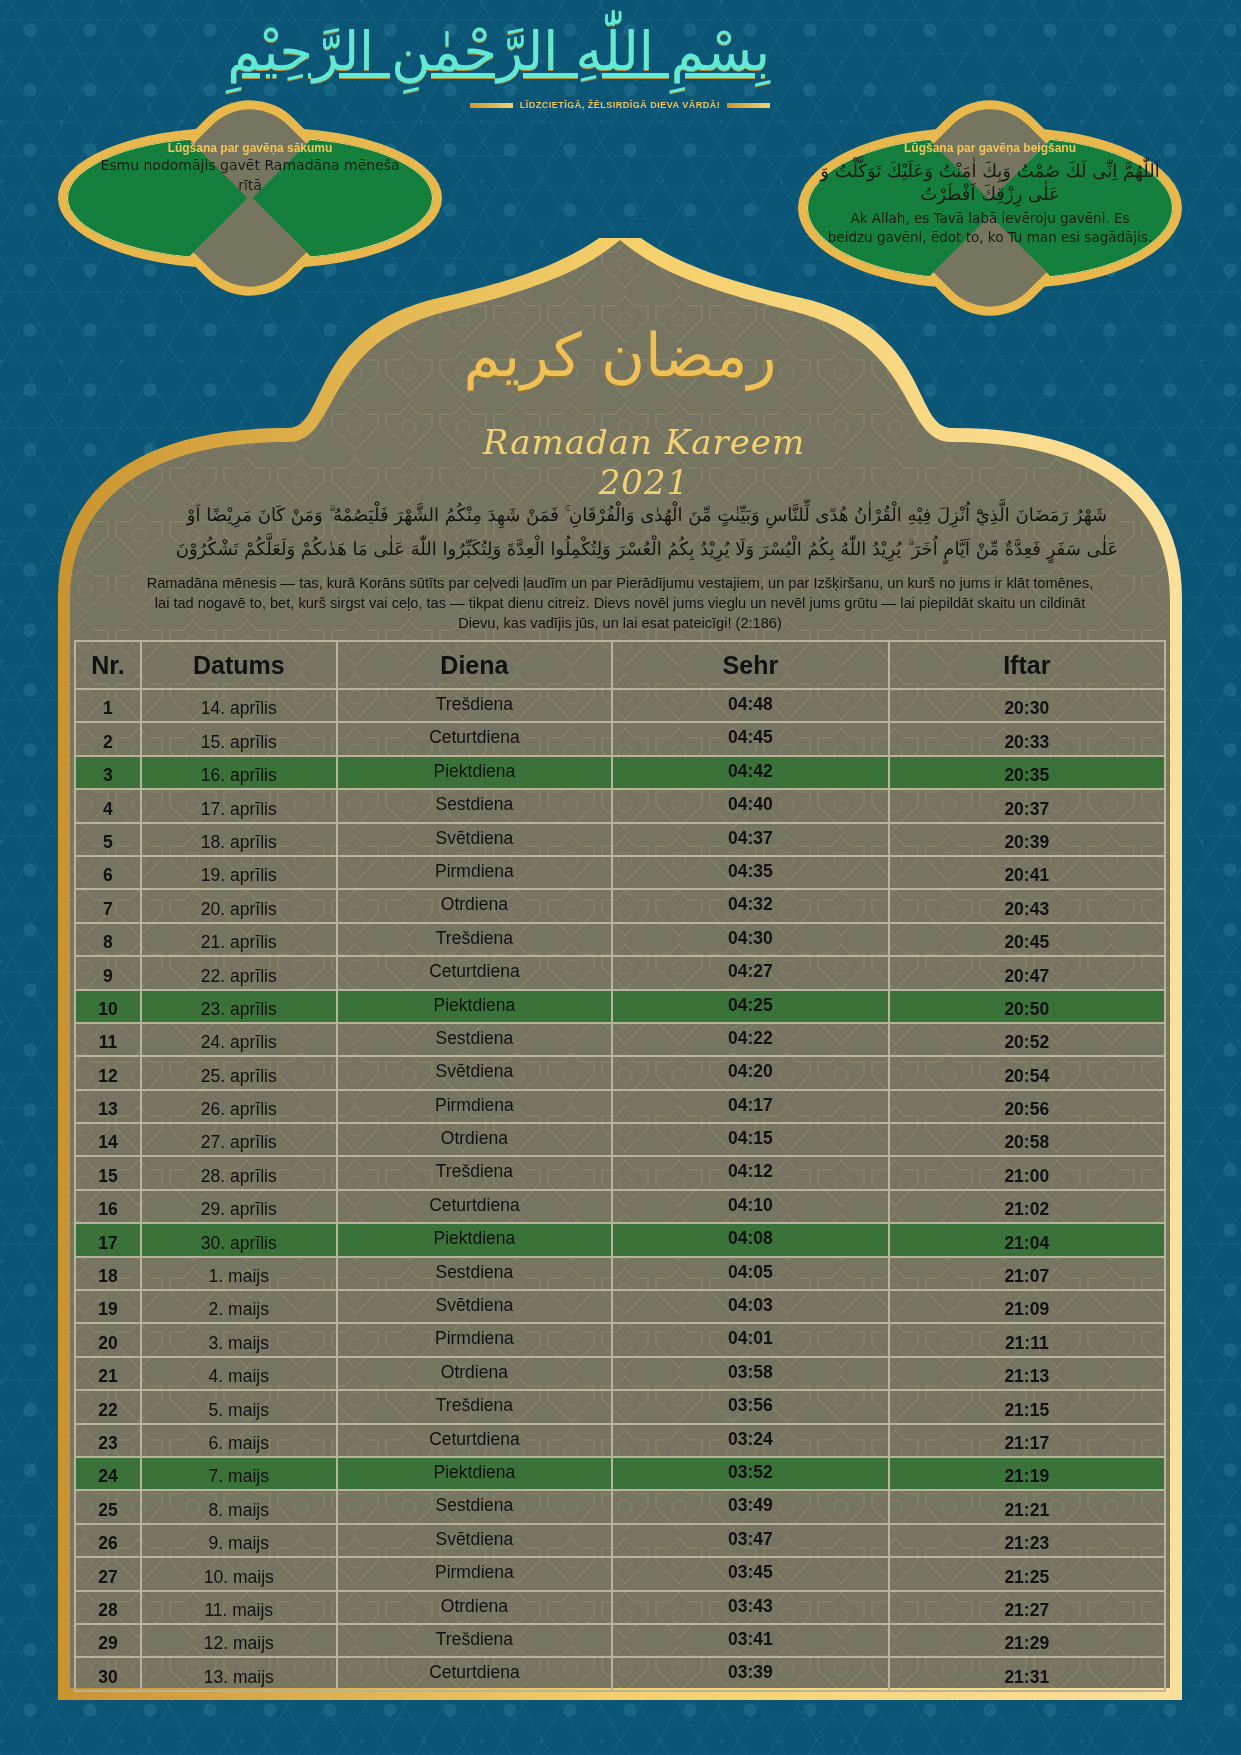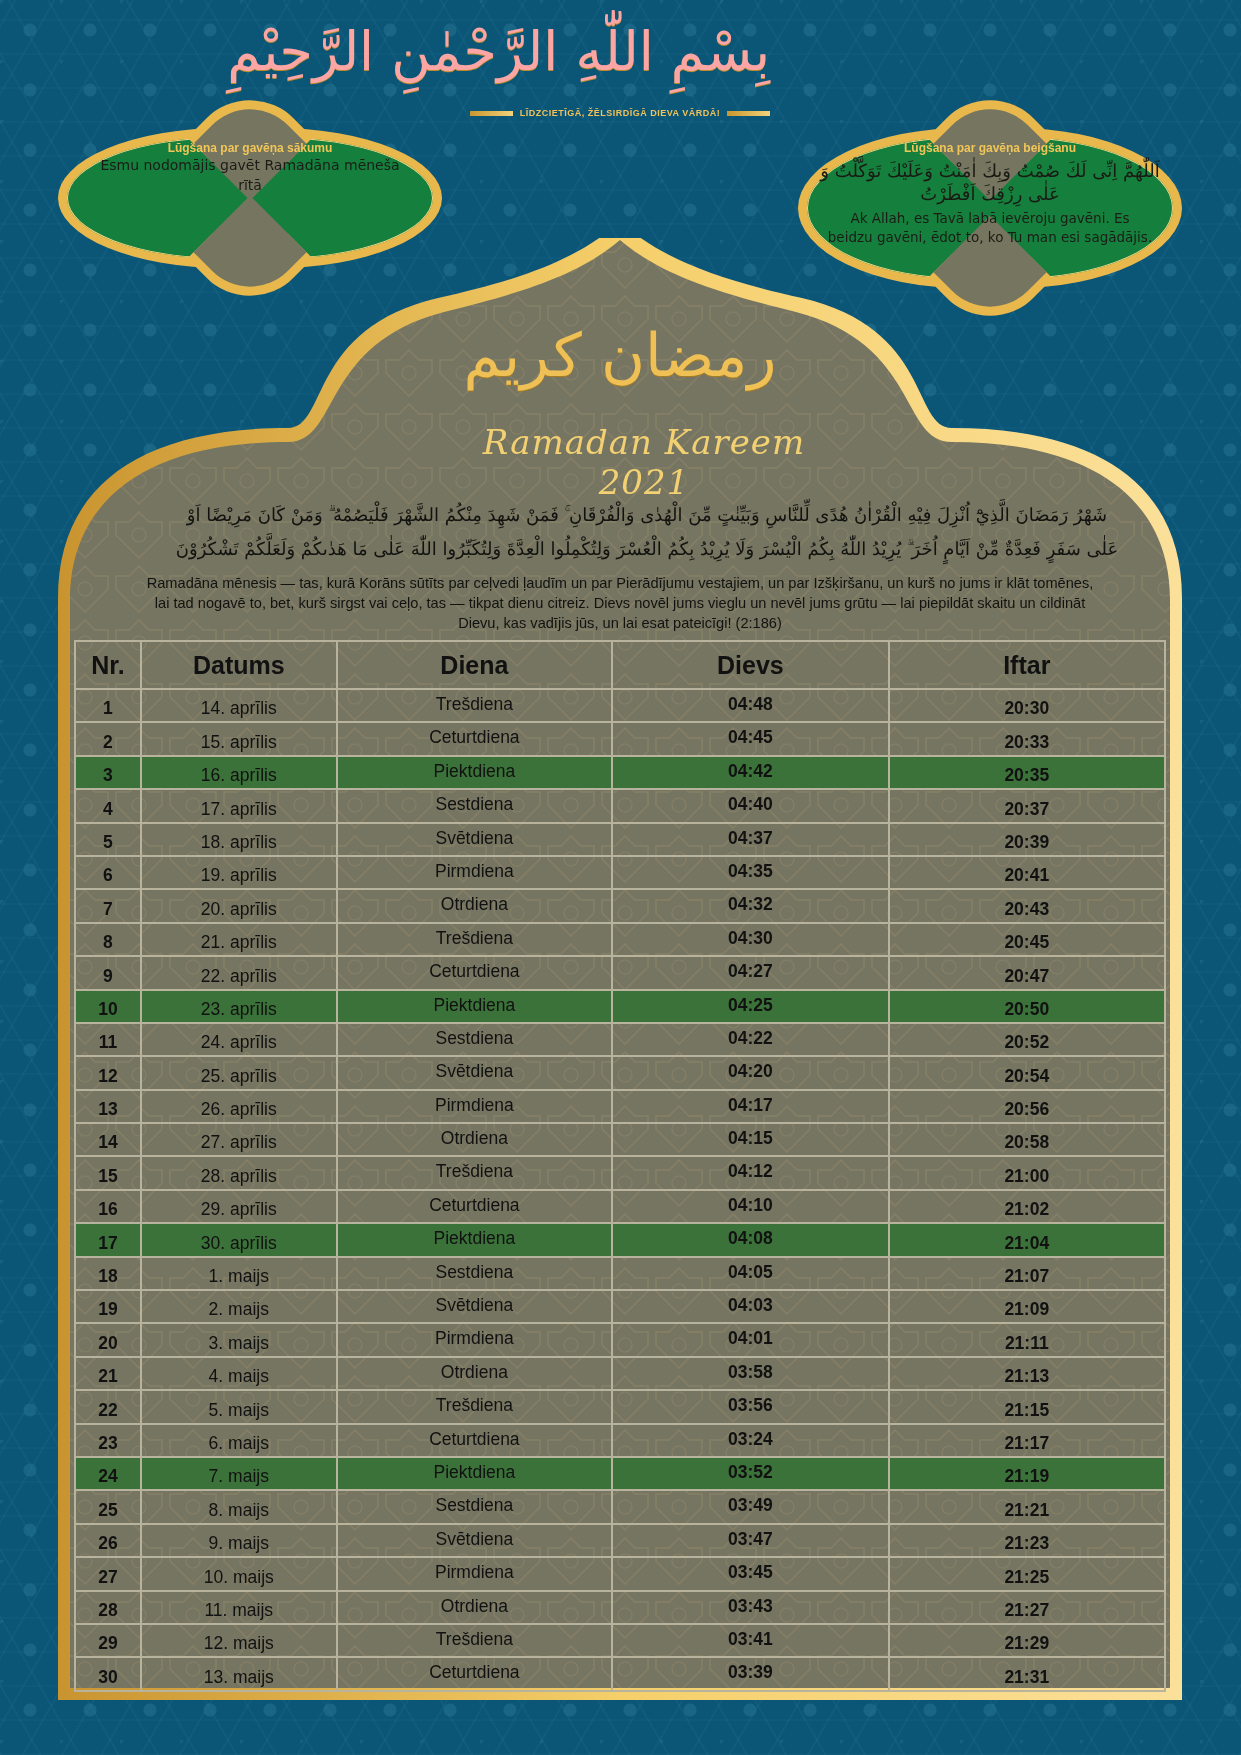--- a/index.html
+++ b/index.html
@@ -17,27 +17,27 @@
     background-size: 60px 60px, 60px 60px, auto, auto, auto;
   }
 
   
   .bismillah {
     position: absolute; left: 470px; top: 12px; width: 300px; height: 112px;
     text-align: center;
   }
   .bismillah .arabic {
     font-family: "DejaVu Serif", serif;
-    font-size: 54px; line-height: 80px; color: #fca5a5;
+    font-size: 54px; line-height: 80px; color: #5eead4;
     text-shadow: 0 1px 0 #b88a2a;
-    direction: rtl; white-space: nowrap;
+    direction: rtl; white-space: nowrap; text-decoration: underline;
   }
   .bismillah .sub {
     display: flex; align-items: center; justify-content: center; gap: 7px;
-    margin-top: 16px;
+    margin-top: 8px;
     text-align: center;
   }
   .bismillah .bar { width: 48px; height: 5px; background: linear-gradient(90deg,#c9962e,#f4d27a); }
   .bismillah .sub-text {
     font-family: "Liberation Sans", sans-serif; font-weight: bold;
     font-size: 9px; letter-spacing: 0.5px; color: #f0c25a; white-space: nowrap;
   }
 
   
   .dua {
@@ -193,21 +193,21 @@
       <col class="col-datums">
       <col class="col-diena">
       <col class="col-sehr">
       <col class="col-iftar">
   </colgroup>
   <thead>
     <tr>
       <th>Nr.</th>
       <th>Datums</th>
       <th>Diena</th>
-      <th>Dievs</th>
+      <th>Sehr</th>
       <th>Iftar</th>
     </tr>
   </thead>
   <tbody id="schedule-body">
       <tr>
         <td class="nr">1</td>
         <td class="datums">14. aprīlis</td>
         <td class="diena">Trešdiena</td>
         <td class="sehr">04:48</td>
         <td class="iftar">20:30</td>

